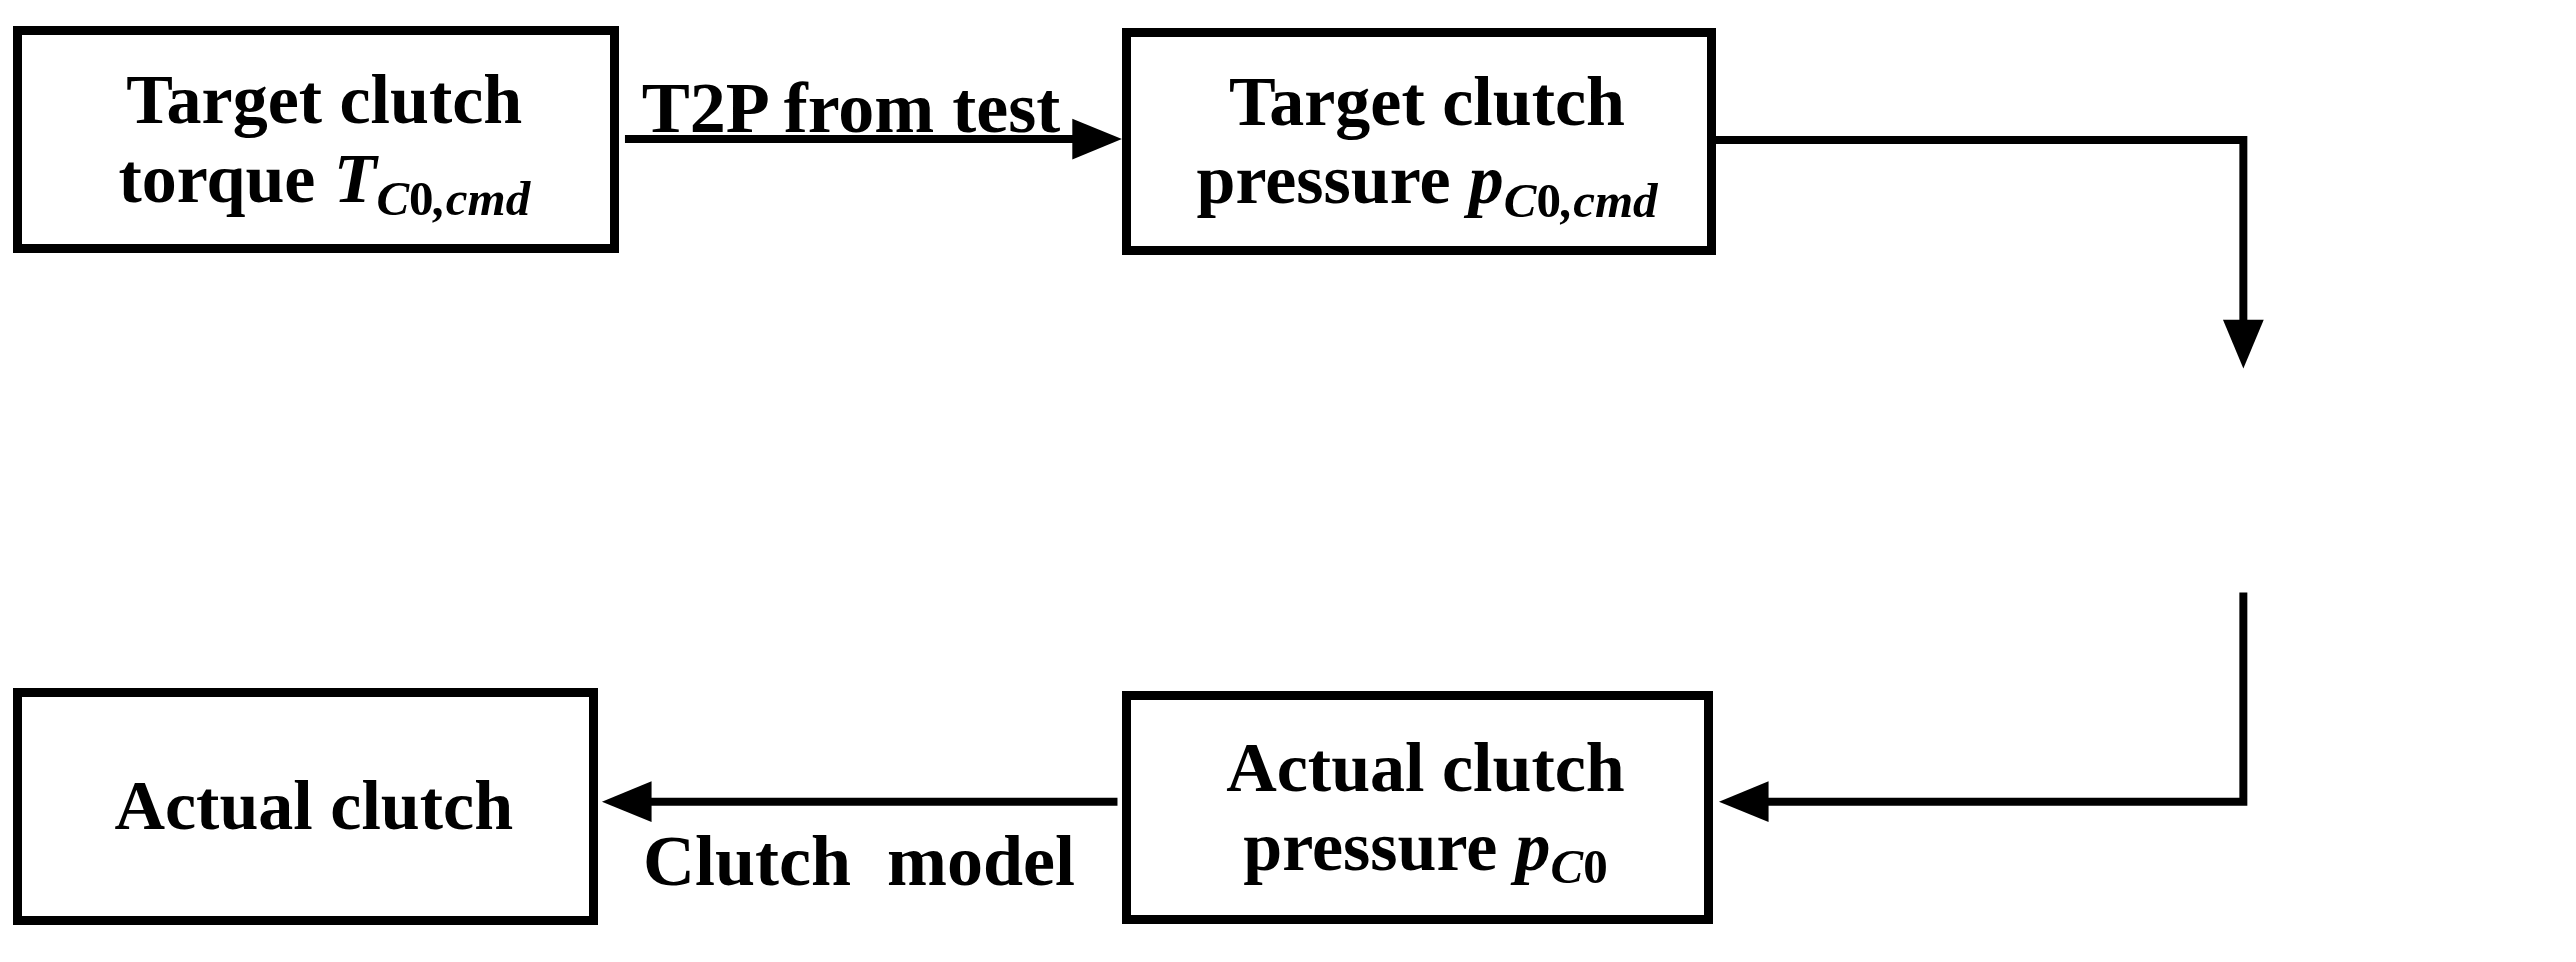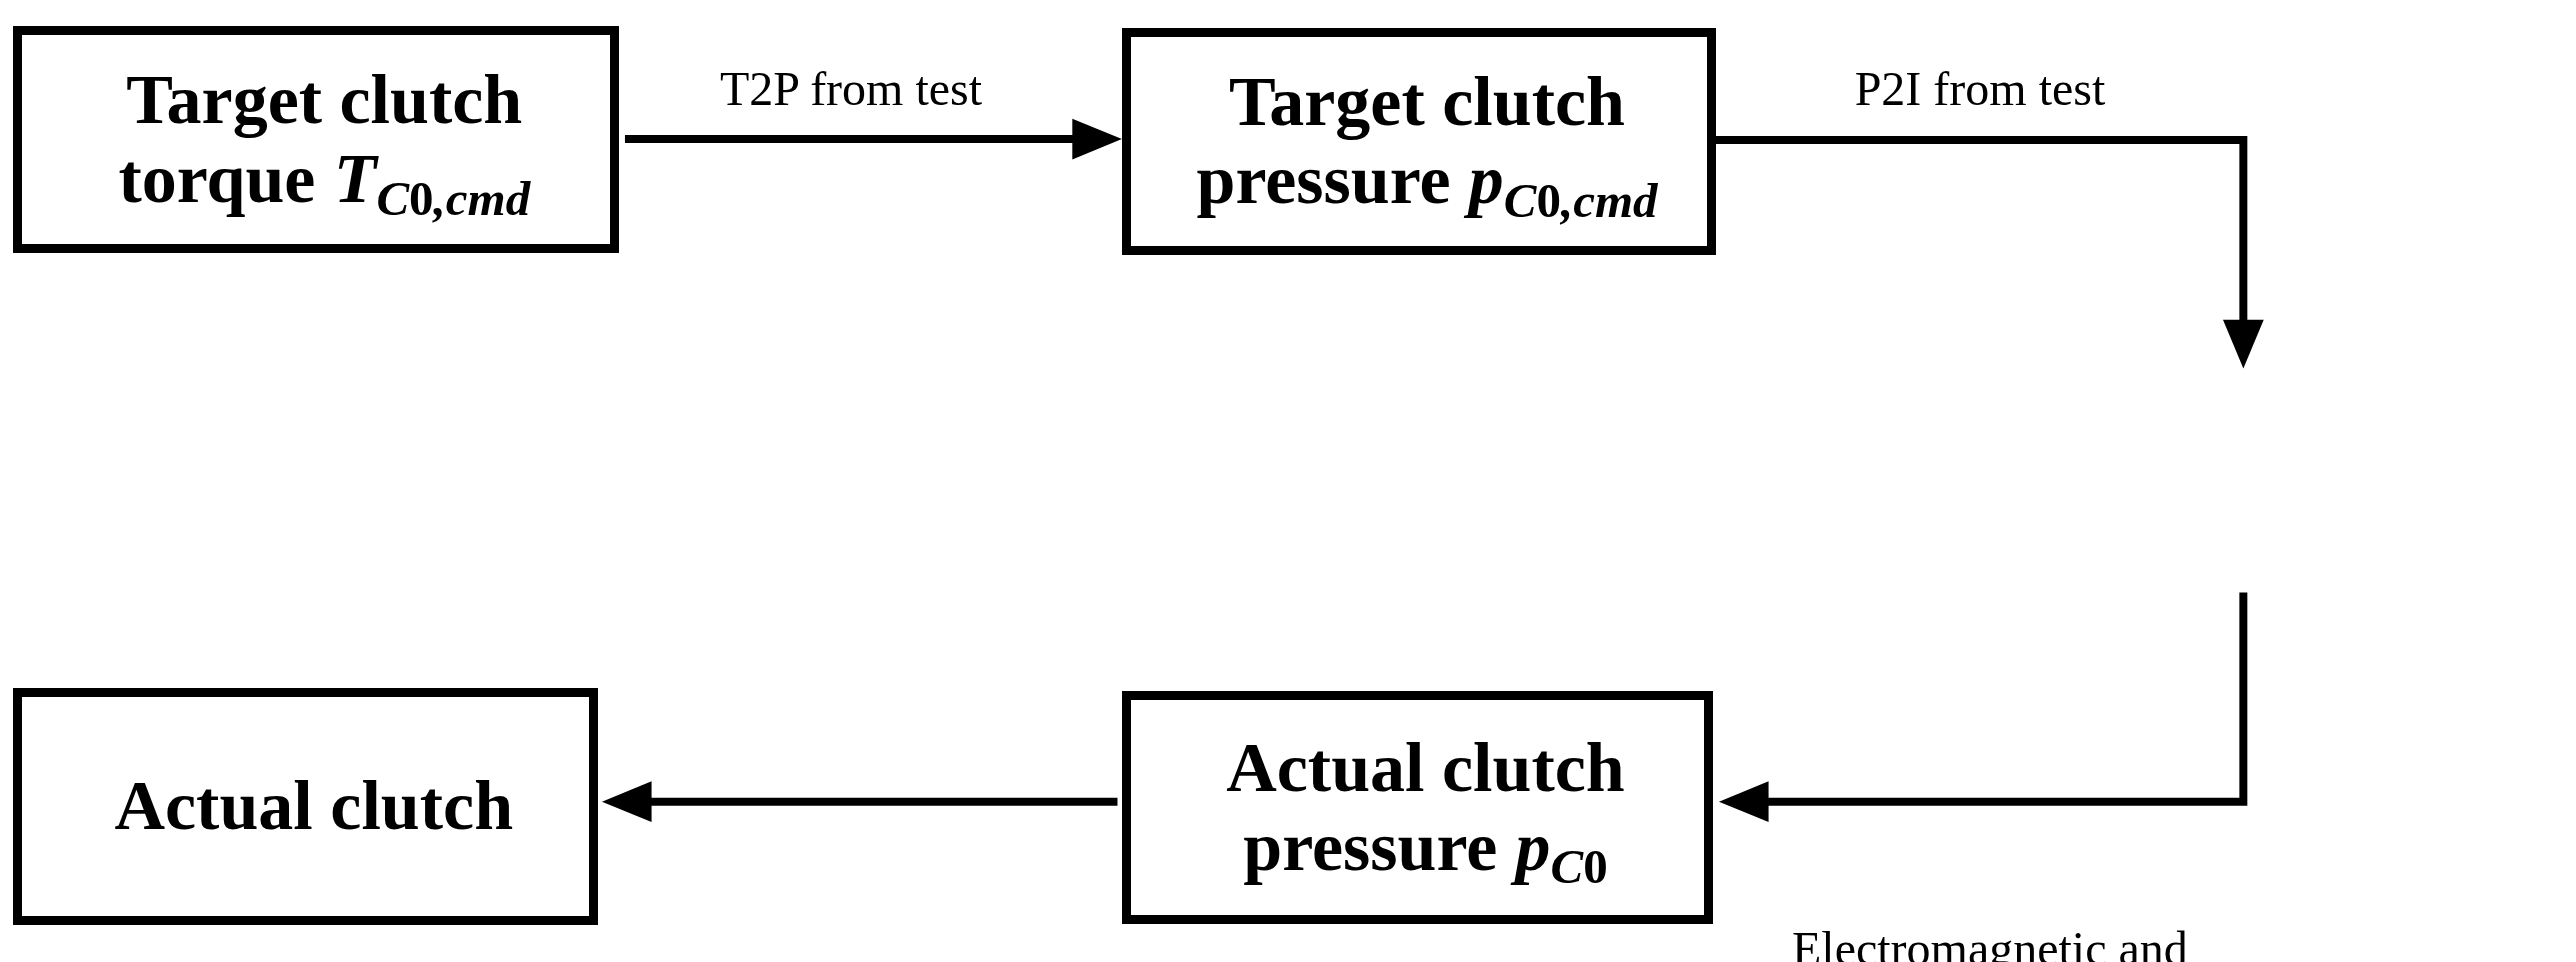--- a/index.html
+++ b/index.html
@@ -41,24 +41,25 @@
     font-size: 0.70em;
     line-height: 0;
     vertical-align: -0.28em;
     letter-spacing: 0;
     margin-top: 44px;
   }
   .msub-i { font-style: italic; }
   .msub-d { font-style: normal; }
   .edge-label {
     position: absolute;
-    font-weight: normal;
-    font-size: 48px;
+    font-weight: bold;
+    font-size: 72px;
     line-height: 1.06;
     white-space: pre;
+    margin-top: 6px;
   }
   .edge-label.centered { text-align: center; }
   #box-target-torque   { left: 13.3px;   top: 26px;  width: 606px; height: 227px; }
   #box-target-pressure { left: 1122px; top: 27.5px;  width: 594px; height: 227px; }
   #box-command-current { left: 1935px; top: 369px; width: 630px; height: 224px; }
   #box-actual-pressure { left: 1122px; top: 691px; width: 591px; height: 233px; }
   #box-actual-torque   { left: 13.3px;   top: 688px; width: 585px; height: 237px; }
   #label-t2p          { left: 585px;  top: 64px;  width: 532px; }
   #label-p2i          { left: 1716px; top: 64px;  width: 528px; }
   #label-em-hydraulic { left: 1792px; top: 822px; width: 780px; text-align: left; }
@@ -103,22 +104,22 @@
     <div class="bline">Actual clutch</div>
     <div class="bline"><span>pressure</span><span class="mvar">p</span><sub class="msub"><span class="msub-i">C</span><span class="msub-d">0</span><span class="msub-i"></span></sub></div>
   </div>
 
   <div class="box" id="box-actual-torque">
     <div class="bline">Actual clutch</div>
   </div>
 
   <div class="edge-label centered" id="label-t2p">T2P from test</div>
 
-  <div class="edge-label centered" id="label-p2i">P2I from test</div>
 
   <div class="edge-label" id="label-em-hydraulic">
     <div>Electromagnetic and</div>
     
   </div>
 
+  <div class="edge-label centered" id="label-clutch-model">Clutch  model</div>
 
 </div>
 
 
 </body></html>

